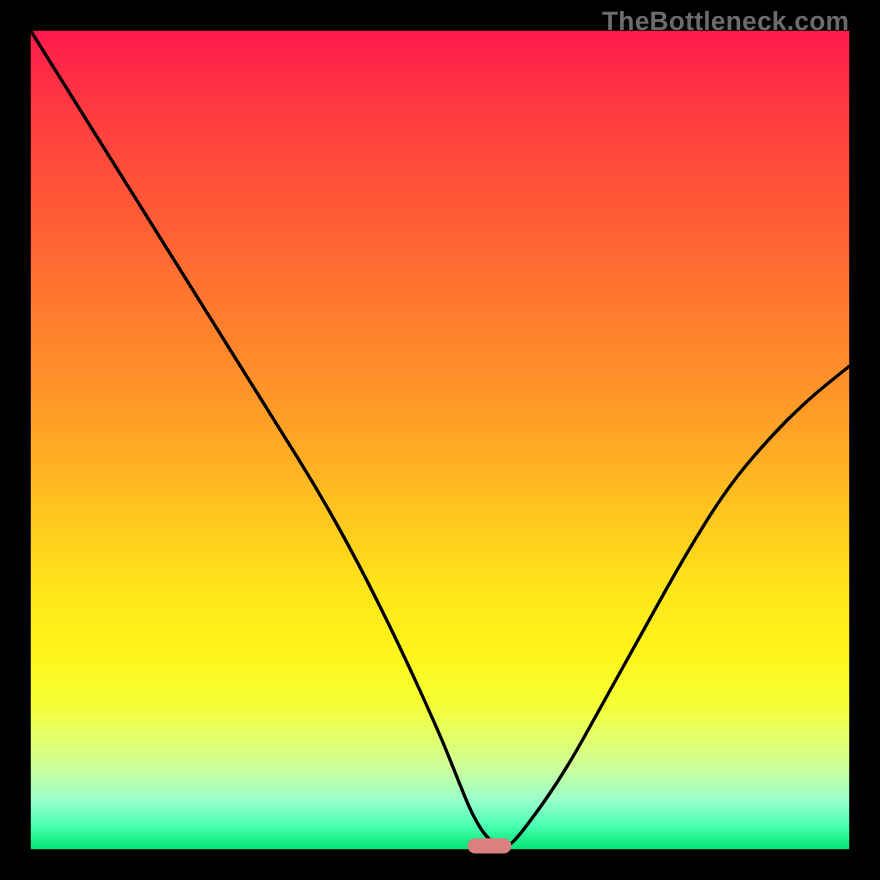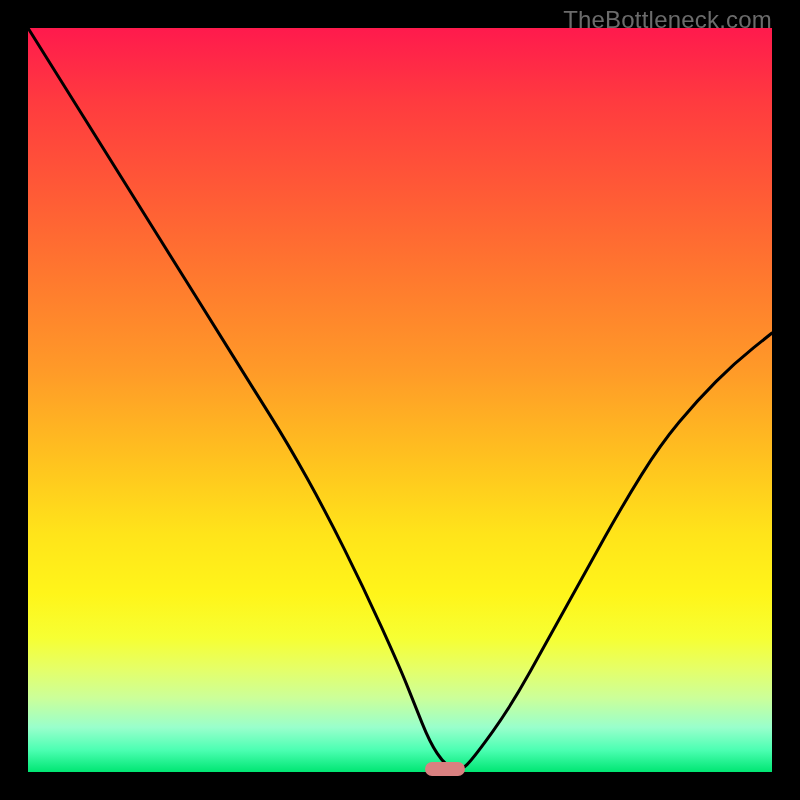--- a/index.html
+++ b/index.html
@@ -41,21 +41,21 @@
       #4dffb3 97%,
       #00e673 100%
     );
   }
   .attribution {
     position: absolute;
     top: 6px;
     right: 28px;
     color: #6b6b6b;
     font-size: 24px;
-    font-weight: 400;
+    font-weight: 700;
     letter-spacing: 0.2px;
     user-select: none;
   }
   svg.overlay {
     position: absolute;
     left: 0;
     top: 0;
     width: 744px;
     height: 744px;
     overflow: visible;

